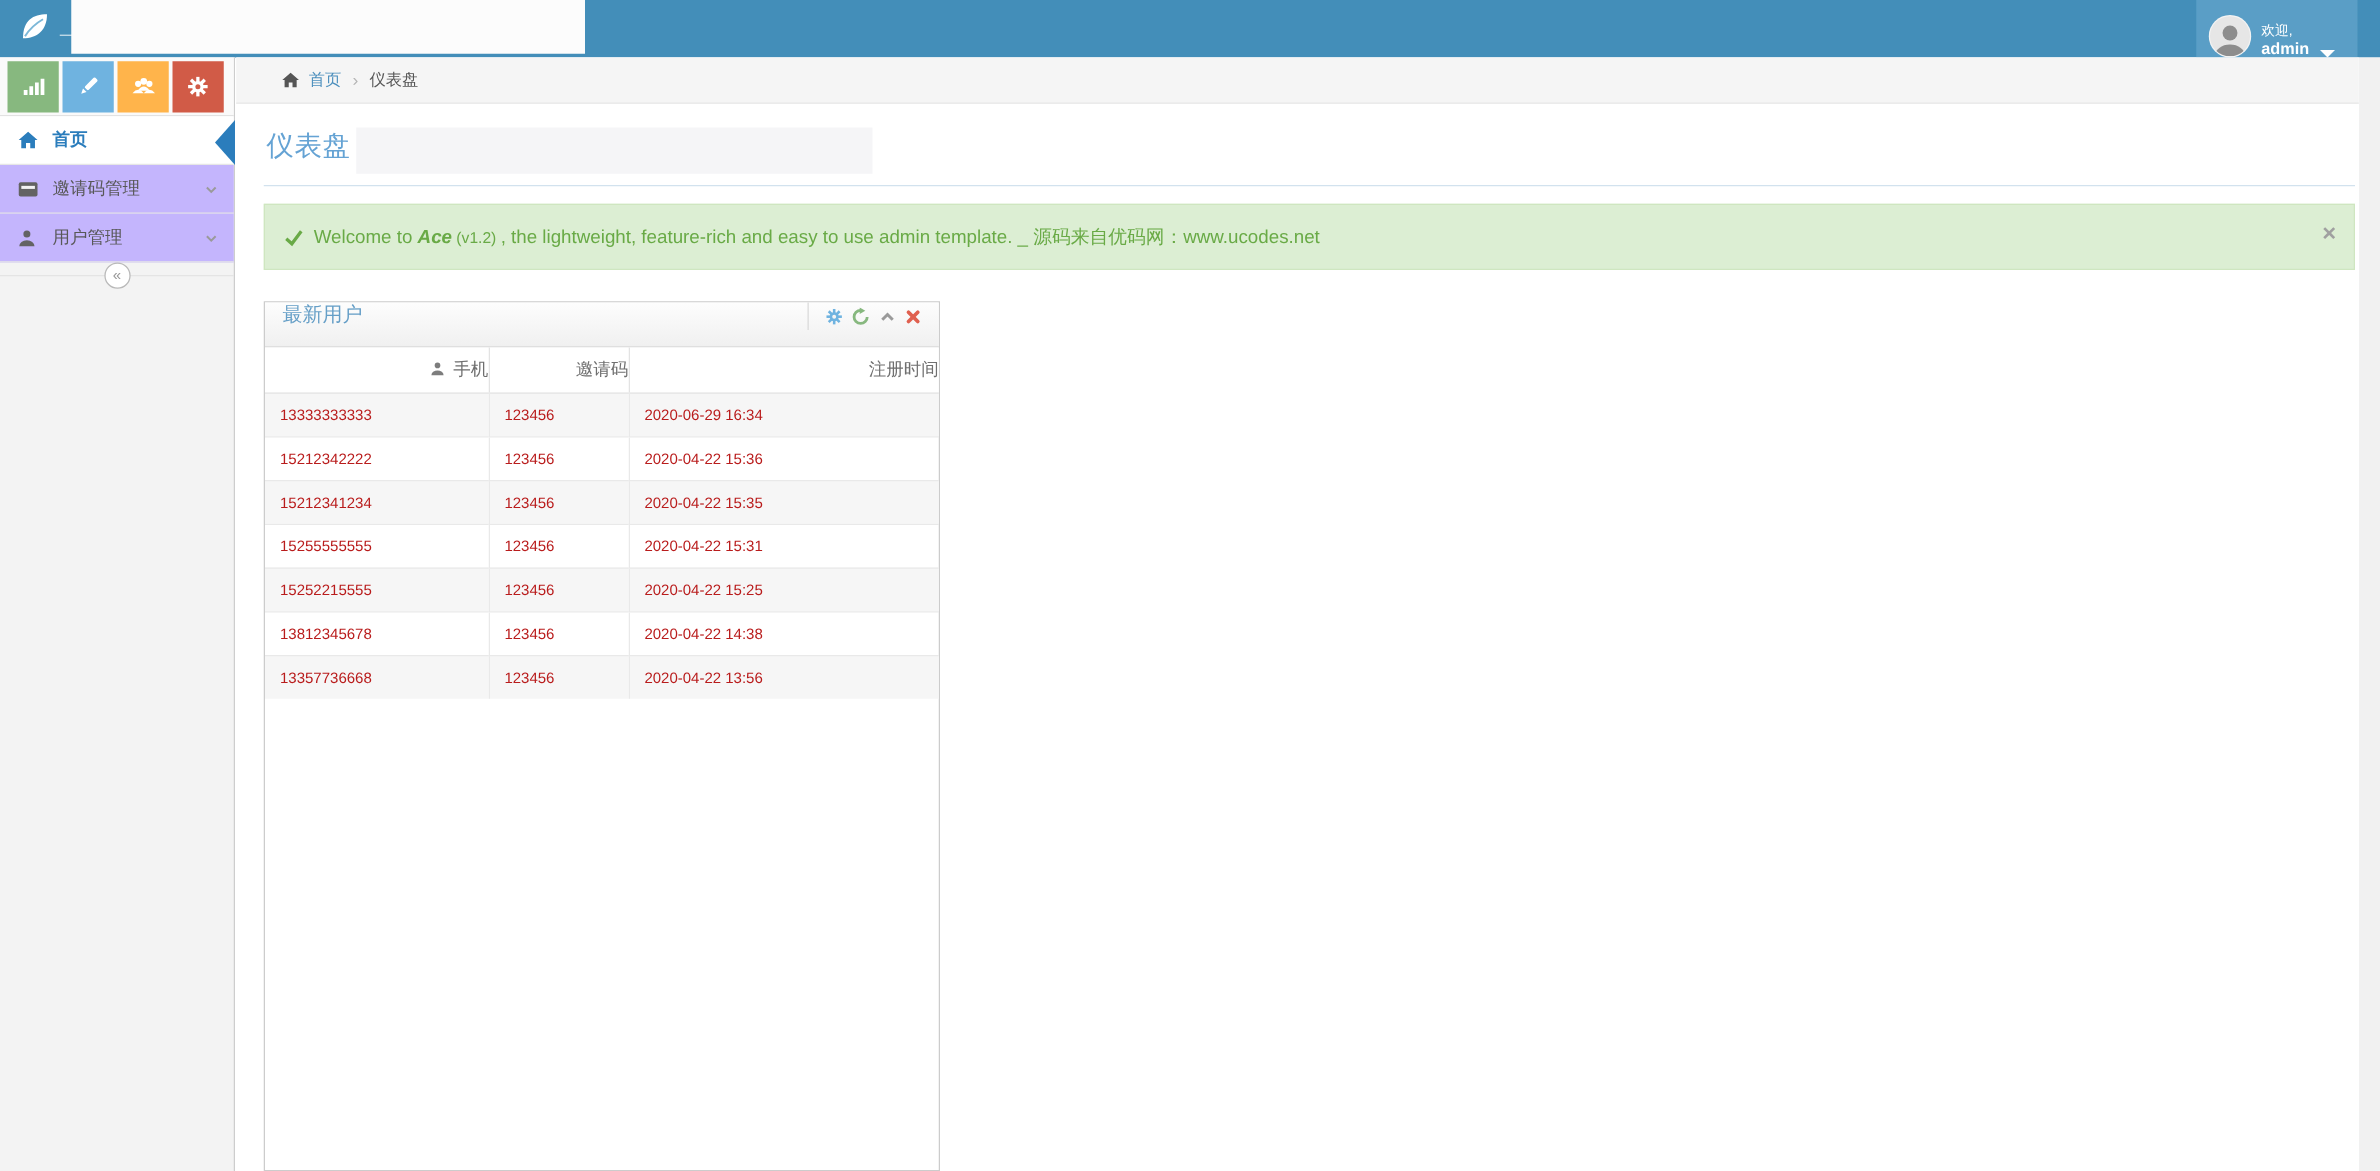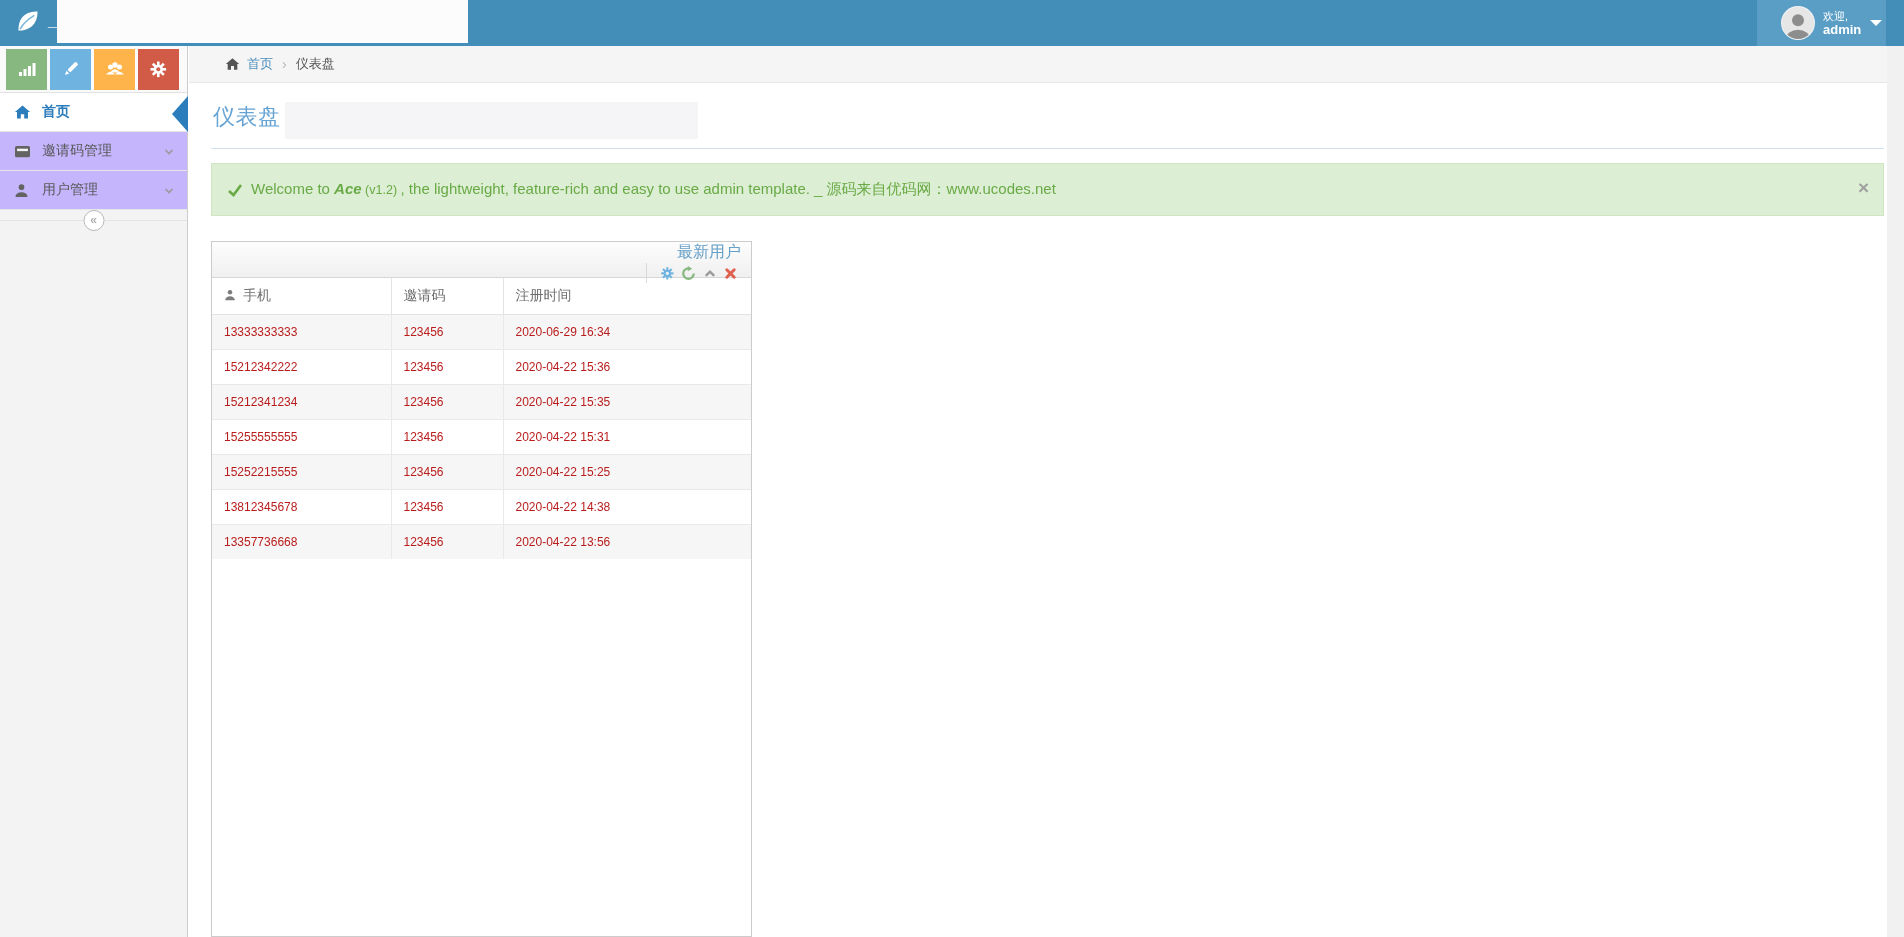--- a/index.html
+++ b/index.html
@@ -7,21 +7,21 @@
     font-family:"Liberation Sans","DejaVu Sans",sans-serif; }
   .app { position:relative; width:1904px; height:937px; }
 
   
   .navbar { position:absolute; left:0; top:0; width:1904px; height:46px;
     background:var(--navbar,#438eb9); }
   .brand { position:absolute; left:12px; top:5px; display:flex; align-items:flex-end; color:#fff; }
   .brand-text { font-size:17px; font-weight:bold; color:#fff; margin:0 0 6px 4px; }
   .navbar-redaction { position:absolute; left:57px; top:0; width:411px; height:43px; background:#fcfcfc; }
   .user-menu { position:absolute; left:1757px; top:0; width:129px; height:46px;
-    background:var(--user-bg,#5a9ec6); display:flex; align-items:center; padding-left:24px; cursor:pointer; }
+    background:var(--user-bg,#5a9ec6); display:flex; align-items:flex-end; padding-left:10px; cursor:pointer; }
   .avatar { width:34px; height:34px; border-radius:50%; background:#e6e6e6; overflow:hidden;
     border:1px solid rgba(255,255,255,.55); flex:0 0 auto; display:flex; align-items:flex-end; justify-content:center; }
   .user-text { margin-left:8px; color:#fff; line-height:14px; }
   .user-welcome { display:block; font-size:11px; }
   .user-name { display:block; font-size:13px; font-weight:bold; }
   .caret-down { width:0; height:0; border-left:6px solid transparent; border-right:6px solid transparent;
     border-top:6px solid #fff; margin-left:9px; }
 
   
   .sidebar { position:absolute; left:0; top:46px; width:188px; height:891px;
@@ -70,28 +70,28 @@
   .alert .check { margin-right:8px; display:flex; }
   .alert b.brand-b { font-weight:bold;font-style:italic; }
   .alert .ver { font-weight:normal; font-size:12.5px; }
   .alert-close { position:absolute; right:14px; top:14px; color:#a0a0a0; font-size:19px;
     font-weight:bold; line-height:19px; cursor:pointer; }
 
   
   .widget { position:absolute; left:22px; top:195px; width:541px; height:696px;
     border:1px solid var(--widget-border,#ccc); background:#fff; }
   .widget-header { height:36px; background:linear-gradient(to bottom,#fdfdfd,#f0f0f0);
-    border-bottom:1px solid #d6d6d6; display:flex; align-items:flex-end; padding:0 10px 0 14px;flex-direction:column; }
+    border-bottom:1px solid #d6d6d6; display:flex; align-items:flex-start; padding:0 10px 0 14px; }
   .widget-title { font-size:16px; color:var(--widget-title,#669fc7); flex:1; }
   .widget-toolbar { display:flex; align-items:center; border-left:1px solid #d9d9d9; padding-left:10px; height:22px; }
   .tool-btn { display:flex; align-items:center; justify-content:center; width:21px; height:20px; cursor:pointer; }
 
   table.users { width:100%; border-collapse:collapse; table-layout:fixed; }
   table.users col.c1 { width:179px; } table.users col.c2 { width:112px; }
-  table.users th { height:36px; font-size:14px; font-weight:400; color:#6f6f6f; text-align:left;
+  table.users th { height:36px; font-size:14px; font-weight:400; color:#6f6f6f; text-align:right;
     padding-left:12px; background:#fff; border-bottom:1px solid #e3e3e3; border-left:1px solid #e3e3e3; }
   table.users th:first-child { border-left:0; }
   table.users td { height:35px; font-size:12px; color:#b91c1c; padding-left:12px;
     border-top:1px solid #e9e9e9; border-left:1px solid #e9e9e9; }
   table.users td:first-child { border-left:0; }
   table.users tbody tr:first-child td { border-top:0; }
   table.users tbody tr:nth-child(odd) { background:var(--table-stripe,#f6f6f6); }
   .th-user-icon { margin-right:7px; vertical-align:-1px; }
 </style>
 </head>

